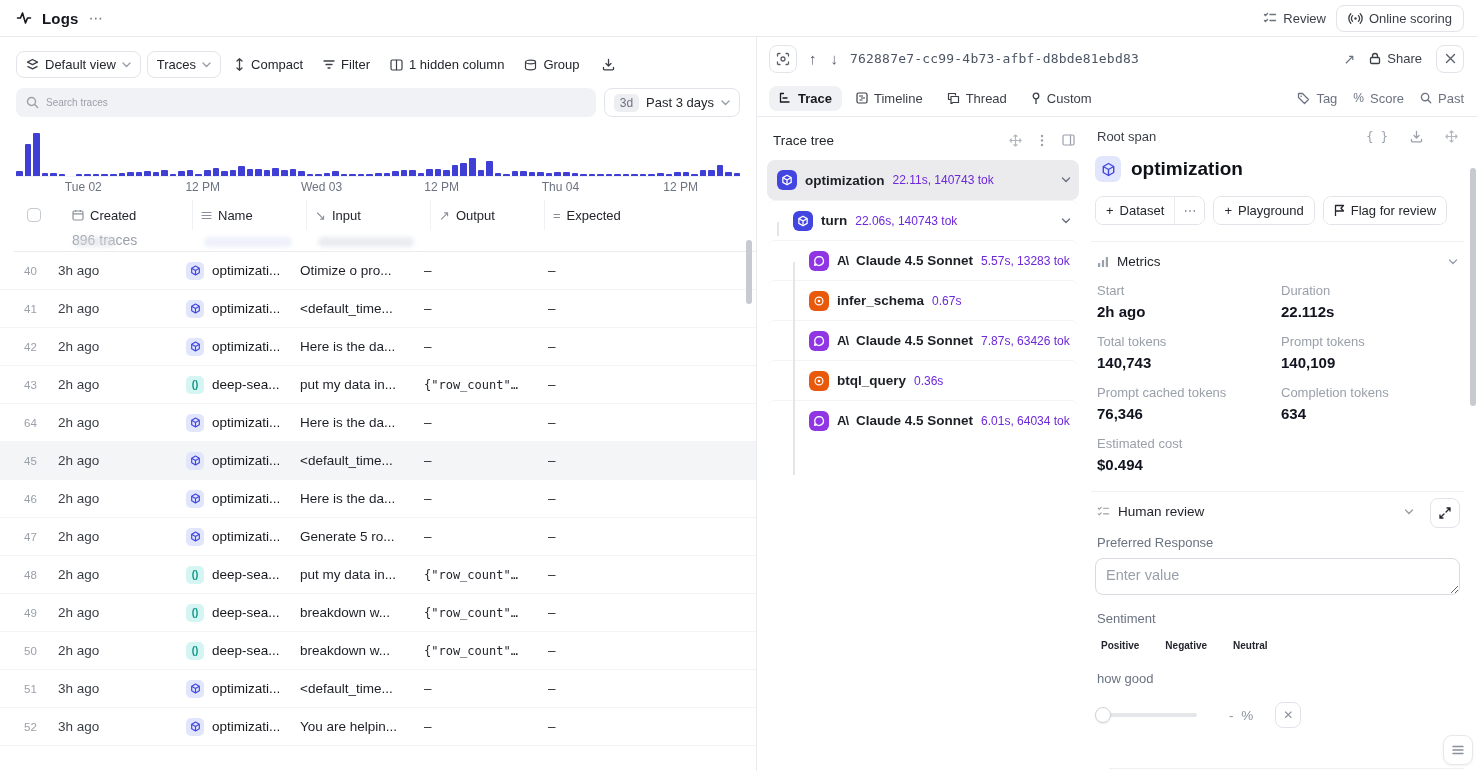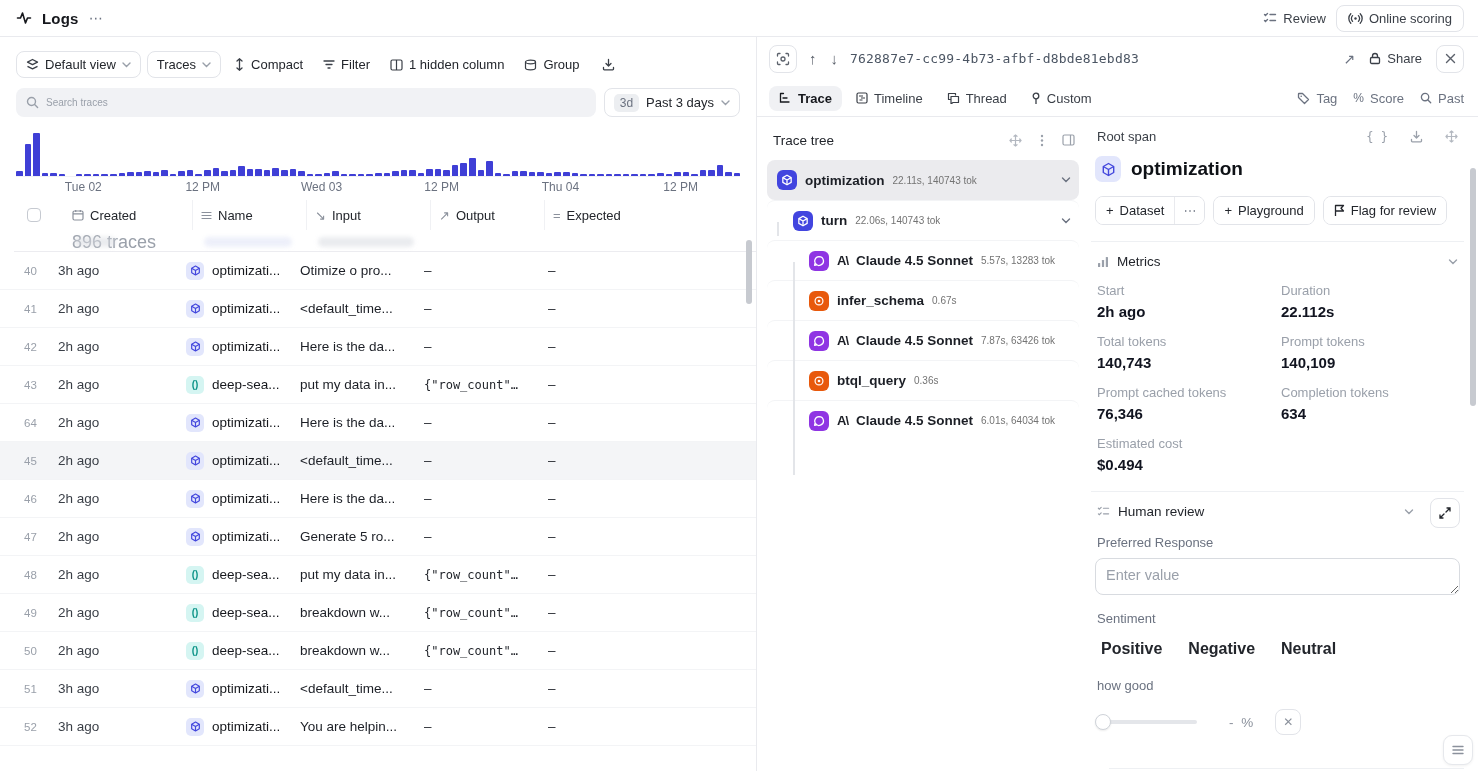--- a/index.html
+++ b/index.html
@@ -53,21 +53,21 @@
   
   .tbl { margin-top:6px; font-size:13.5px; }
   .tbl-grid { display:grid; grid-template-columns:50px 128px 114px 124px 114px 1fr; align-items:center; }
   .tbl-head { position:relative; height:52px; border-bottom:1px solid #ececf0;margin-left:14px; }
   .tbl-head .tbl-grid { height:30px; align-items:center; }
   .th { display:flex; align-items:center; gap:6px; color:#23262c; font-size:13px; height:30px;
     border-left:1px solid #f0f1f4; padding-left:8px; }
   .th:first-child, .th:nth-child(2) { border-left:none; }
   .th .hico { color:#8b919c; }
   .checkbox { width:14px; height:14px; border:1.5px solid #c6cad1; border-radius:4px; margin-left:13px; background:#fff; }
-  .trace-count { color:#9aa0aa; font-size:18px; padding:2px 0 0 58px; }
+  .trace-count { color:#9aa0aa; font-size:14px; padding:2px 0 0 58px; }
   .ghost-row { position:absolute; left:0; right:0; bottom:2px; height:12px; filter:blur(2px); opacity:.55; }
   .ghost-row i { position:absolute; border-radius:6px; height:10px; background:#d9dce2; }
   .rows { }
   .trow { height:38px; border-bottom:1px solid #f3f4f6; cursor:pointer; }
   .trow.sel { background:#f4f5f7; }
   .rownum { color:#9aa0aa; font-size:11.5px; padding-left:24px; }
   .cell { overflow:hidden; white-space:nowrap; text-overflow:ellipsis; padding:0 10px 0 8px; color:#1c1f26; }
   .cell.dim { color:#3a3f47; }
   .namecell { display:flex; align-items:center; gap:8px; padding-left:8px; overflow:hidden; }
   .nicon { width:18px; height:18px; border-radius:5px; flex:none; display:flex; align-items:center;
@@ -104,21 +104,21 @@
   .tnode { position:relative; height:40px; display:flex; align-items:center; gap:8px;
     border-radius:8px; padding-right:8px; cursor:pointer; }
   .tnode-line { border-top:1px solid #f3f4f6; }
   .tnode.sel { background:#ebebee; }
   .ticon { width:20px; height:20px; border-radius:6px; flex:none; display:flex; align-items:center;
     justify-content:center; color:#fff; }
   .ticon.span { background:#4245df; }
   .ticon.llm  { background:#8f35e3; }
   .ticon.tool { background:#e8590c; }
   .tlabel { font-size:13.5px; font-weight:600; color:#1c1f26; white-space:nowrap; }
-  .tmeta { font-size:10px; color:#737373; white-space:nowrap; overflow:hidden; text-overflow:ellipsis; }
+  .tmeta { font-size:12px; color:#6d28d9; white-space:nowrap; overflow:hidden; text-overflow:ellipsis; }
   .tchev { margin-left:auto; color:#6b7280; }
   .alogo { font-weight:700; font-size:13px; color:#1c1f26; letter-spacing:-1px; }
   .conn { position:absolute; background:#e3e5e9; width:1.5px; }
 
   .detail-col { flex:1; min-width:0; padding:8px 18px 0 6px; }
   .rs-label-row { display:flex; align-items:center; padding:4px 2px 10px 2px; }
   .rs-label { font-size:13px; color:#3a3f47; }
   .rs-icons { margin-left:auto; display:flex; gap:22px; color:#9aa0aa; font-size:12px; }
   .rs-title-row { display:flex; align-items:center; gap:10px; padding:2px 0 14px 0; }
   .rs-ico { width:26px; height:26px; border-radius:7px; background:#e2e6fc; color:#4347dd;
@@ -136,21 +136,21 @@
   .m-grid { display:grid; grid-template-columns:184px 1fr; row-gap:14px; padding:2px 2px 18px 2px; }
   .m-item .mlabel { font-size:13px; color:#9aa0aa; margin-bottom:5px; }
   .m-item .mvalue { font-size:15px; font-weight:700; color:#111420; }
   .hr-wrap { position:relative; }
   .hr-expand { position:absolute; right:0; top:6px; }
   .fld-label { font-size:13px; color:#6b7280; padding:4px 2px 8px 2px; }
   .fld-area { width:100%; height:37px; border:1px solid #d8dbe0; border-radius:8px; resize:both;
     font-family:"Liberation Sans",sans-serif; font-size:14.5px; padding:8px 10px; color:#23262c; outline:none; }
   .fld-area::placeholder { color:#9aa0aa; }
   .sent-row { display:flex; align-items:center; gap:26px; padding:6px 6px 16px 6px; }
-  .sent-opt { background:none; border:none; font-size:16px; font-weight:700; color:#23262c; cursor:pointer;text-align:center; }
+  .sent-opt { background:none; border:none; font-size:10px; font-weight:700; color:#23262c; cursor:pointer;text-align:center; }
   .slider-row { display:flex; align-items:center; gap:14px; padding:8px 0 0 2px; }
   .slider { position:relative; width:100px; height:4px; border-radius:2px; background:#e4e6ea; }
   .slider .thumb { position:absolute; left:-2px; top:50%; transform:translateY(-50%); width:16px;
     height:16px; border-radius:50%; background:#fff; border:1px solid #cfd3d9; box-shadow:0 1px 2px rgba(0,0,0,.08); }
   .score-txt { font-size:13.5px; color:#8b919c; letter-spacing:2px; margin-left:18px; }
   .clear-btn { width:26px; height:26px; border:1px solid #e2e4e9; border-radius:8px; background:#fff;
     color:#8b919c; font-size:12px; display:flex; align-items:center; justify-content:center; cursor:pointer; margin-left:6px; }
 
   .float-menu { position:absolute; right:5px; top:698px; width:30px; height:30px; border:1px solid #e6e8ec;
     border-radius:9px; background:#fff; box-shadow:0 1px 3px rgba(0,0,0,.06); display:flex; align-items:center;

